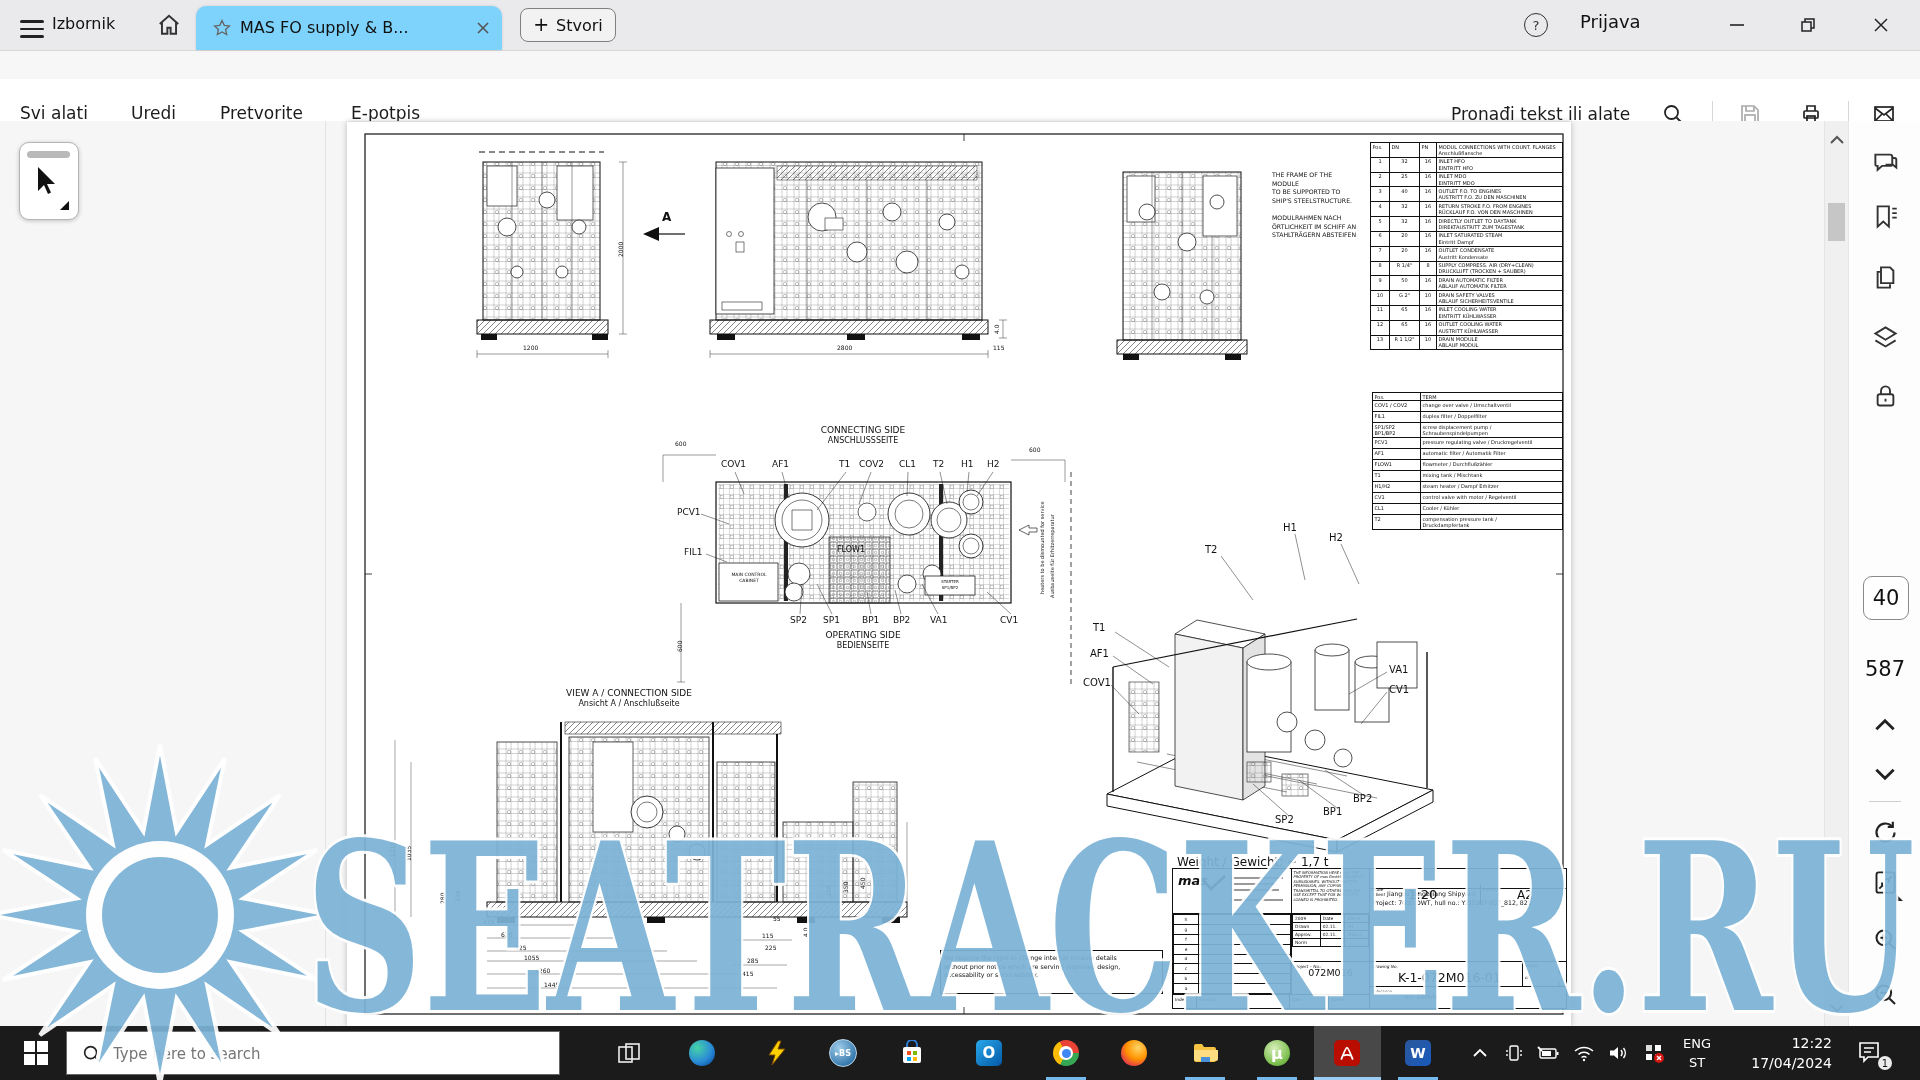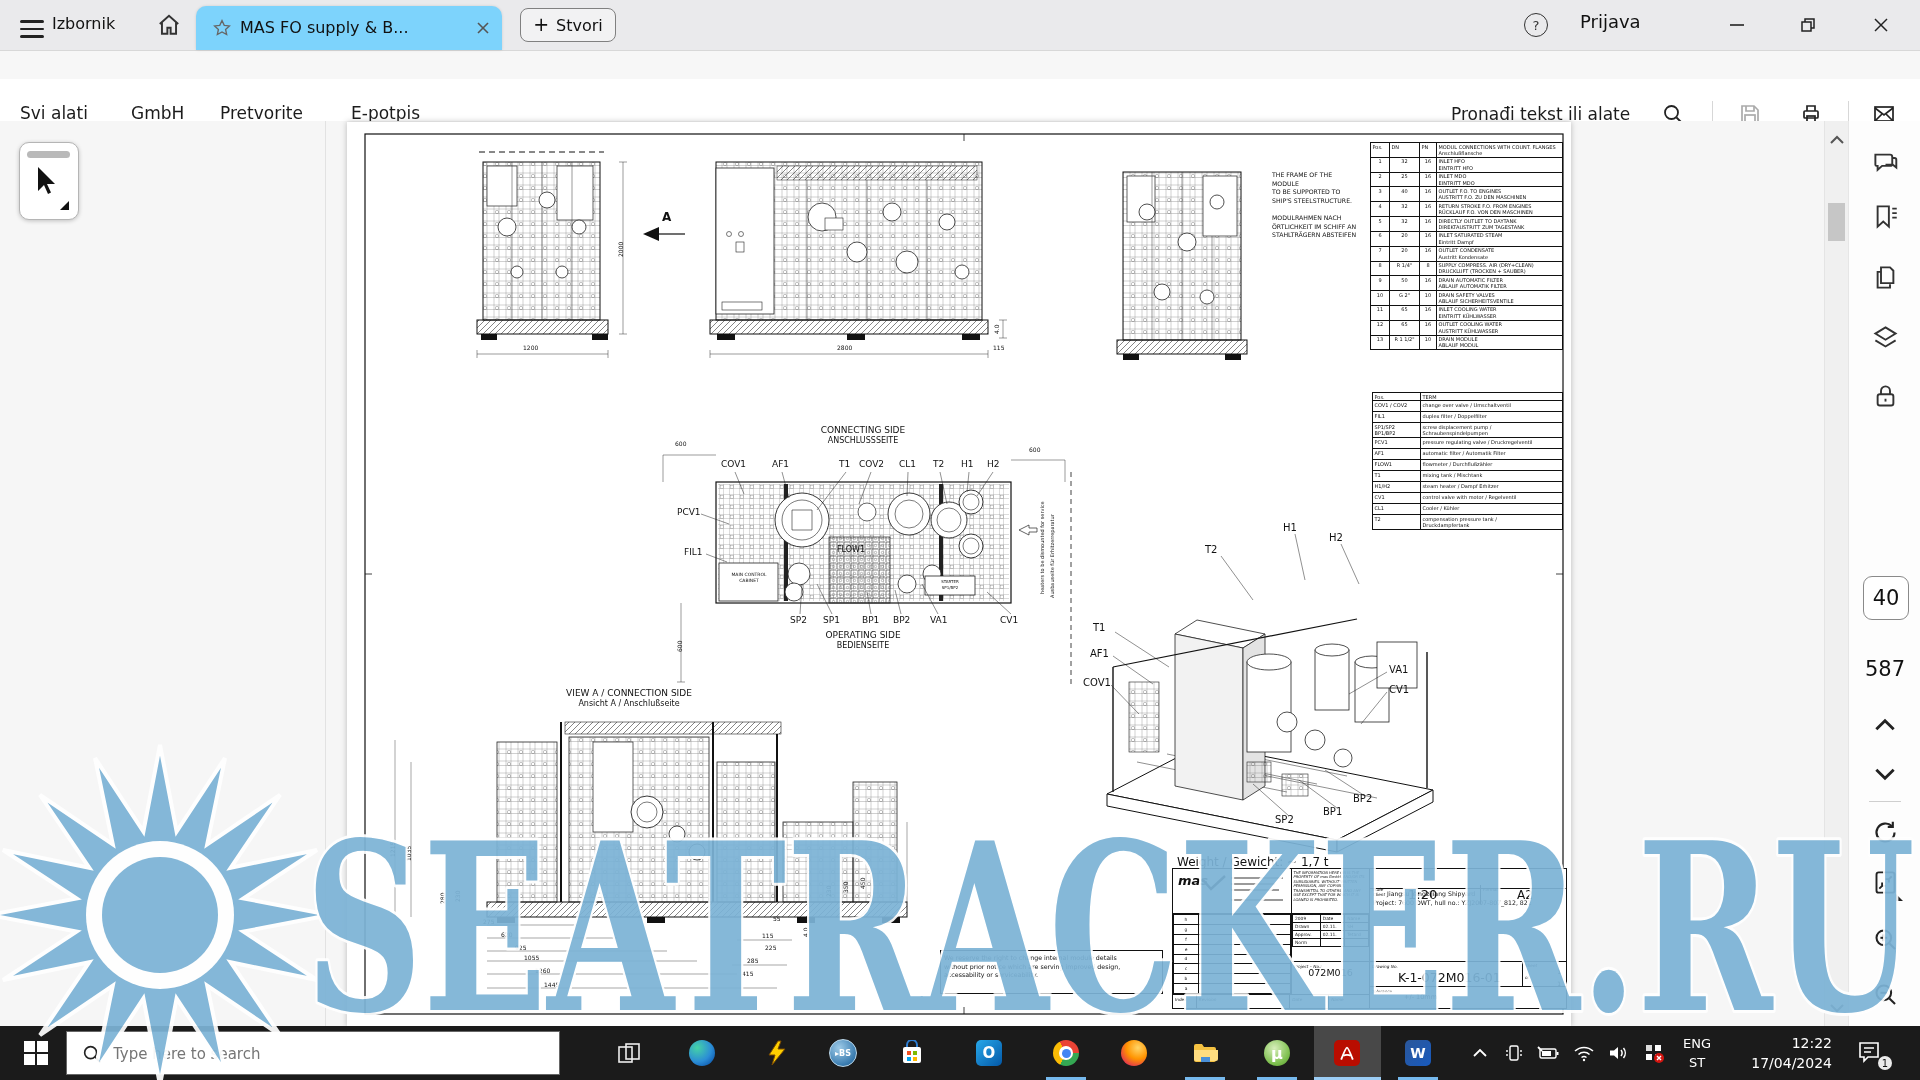--- a/index.html
+++ b/index.html
@@ -179,21 +179,21 @@
     <div class="winbtn" style="left:1868px;">
       <svg width="18" height="18" viewBox="0 0 18 18" stroke="#222" stroke-width="1.5">
           <line x1="3" y1="3" x2="15" y2="15"></line>
           <line x1="15" y1="3" x2="3" y2="15"></line>
         </svg>
     </div>
   </div>
 
   <div id="acro-toolbar">
     <span class="menu-item" style="left:20px;">Svi alati</span>
-    <span class="menu-item" style="left:131px;">GmbH</span>
+    <span class="menu-item" style="left:131px;">Uredi</span>
     <span class="menu-item" style="left:220px;">Pretvorite</span>
     <span class="menu-item" style="left:351px;">E-potpis</span>
     <span id="find-label">Pronađi tekst ili alate</span>
     <span class="tb-ico" style="left:1661px;">
       <svg width="24" height="24" viewBox="0 0 24 24" fill="none" stroke="#222" stroke-width="1.8">
           <circle cx="10.5" cy="10.5" r="6.5"></circle>
           <line x1="15.5" y1="15.5" x2="21" y2="21"></line>
         </svg>
     </span>
     <span class="tb-div" style="left:1712px;"></span>

